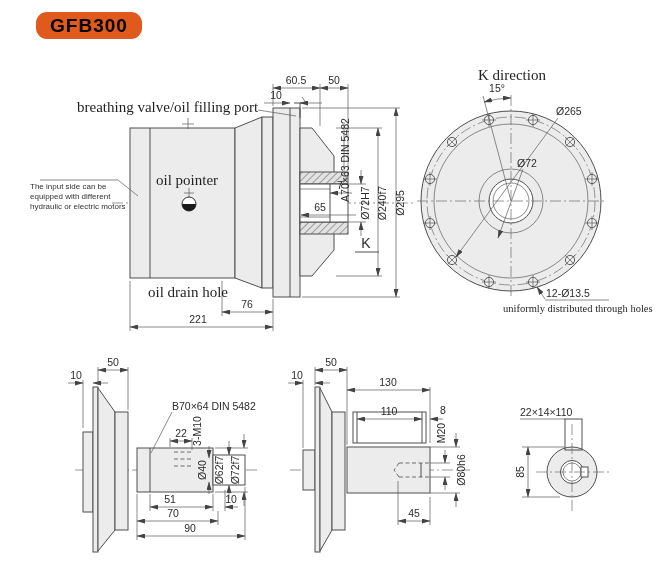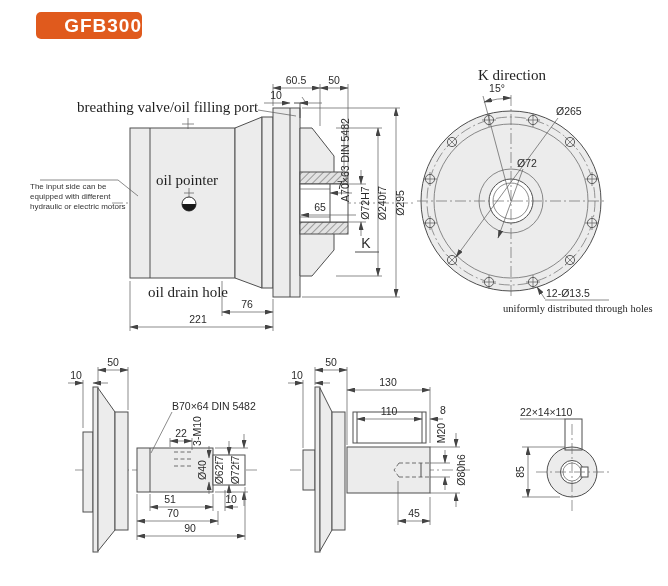--- a/index.html
+++ b/index.html
@@ -1,20 +1,20 @@
 <!DOCTYPE html>
 <html><head>
 <meta charset="utf-8">
 <style>
   html,body{margin:0;padding:0;background:#ffffff;}
   #canvas{position:relative;width:668px;height:586px;background:#ffffff;overflow:hidden;
           font-family:"Liberation Sans",sans-serif;}
   #badge{position:absolute;left:36px;top:12px;width:106px;height:27px;background:#e05a1d;
-         border-radius:5px;color:#ffffff;font-weight:bold;font-size:19px;line-height:27px;
-         text-align:right;letter-spacing:1px;font-family:"Liberation Sans",sans-serif;}
+         border-radius:11px;color:#000000;font-weight:bold;font-size:19px;line-height:27px;
+         text-align:center;letter-spacing:1px;font-family:"Liberation Sans",sans-serif;}
   svg{position:absolute;left:0;top:0;}
   .outline{fill:#ececec;stroke:#4f4f4f;stroke-width:1;}
   .outlineW{fill:#ffffff;stroke:#4f4f4f;stroke-width:1;}
   .ln{stroke:#4f4f4f;stroke-width:1;fill:none;}
   .thin{stroke:#5a5a5a;stroke-width:0.7;fill:none;}
   .cl{stroke:#6b6b6b;stroke-width:0.7;fill:none;stroke-dasharray:11 3 2 3;}
   .hid{stroke:#4f4f4f;stroke-width:0.8;fill:none;stroke-dasharray:4 2.5;}
   .dim{font-size:10.5px;fill:#2b2b2b;font-family:"Liberation Sans",sans-serif;}
   .lbl{font-size:15px;fill:#1f1f1f;font-family:"Liberation Serif",serif;}
   .lblS{font-size:10.5px;fill:#1f1f1f;font-family:"Liberation Serif",serif;}

